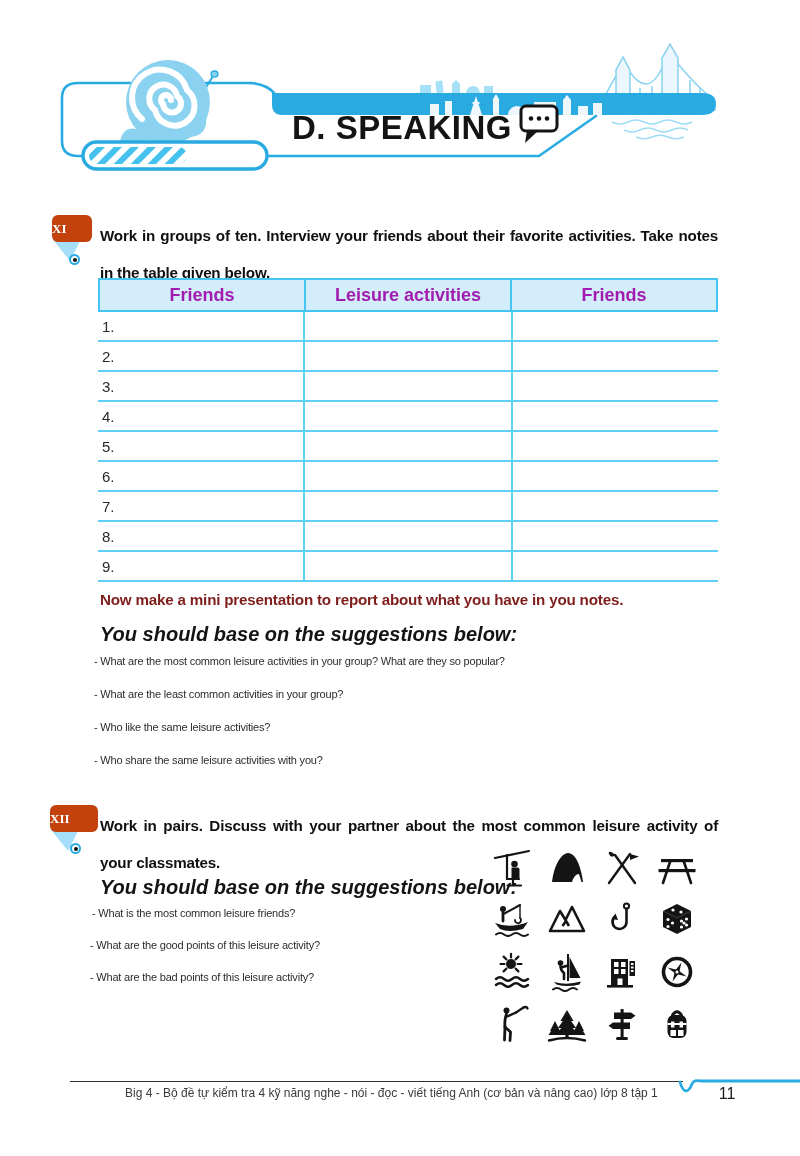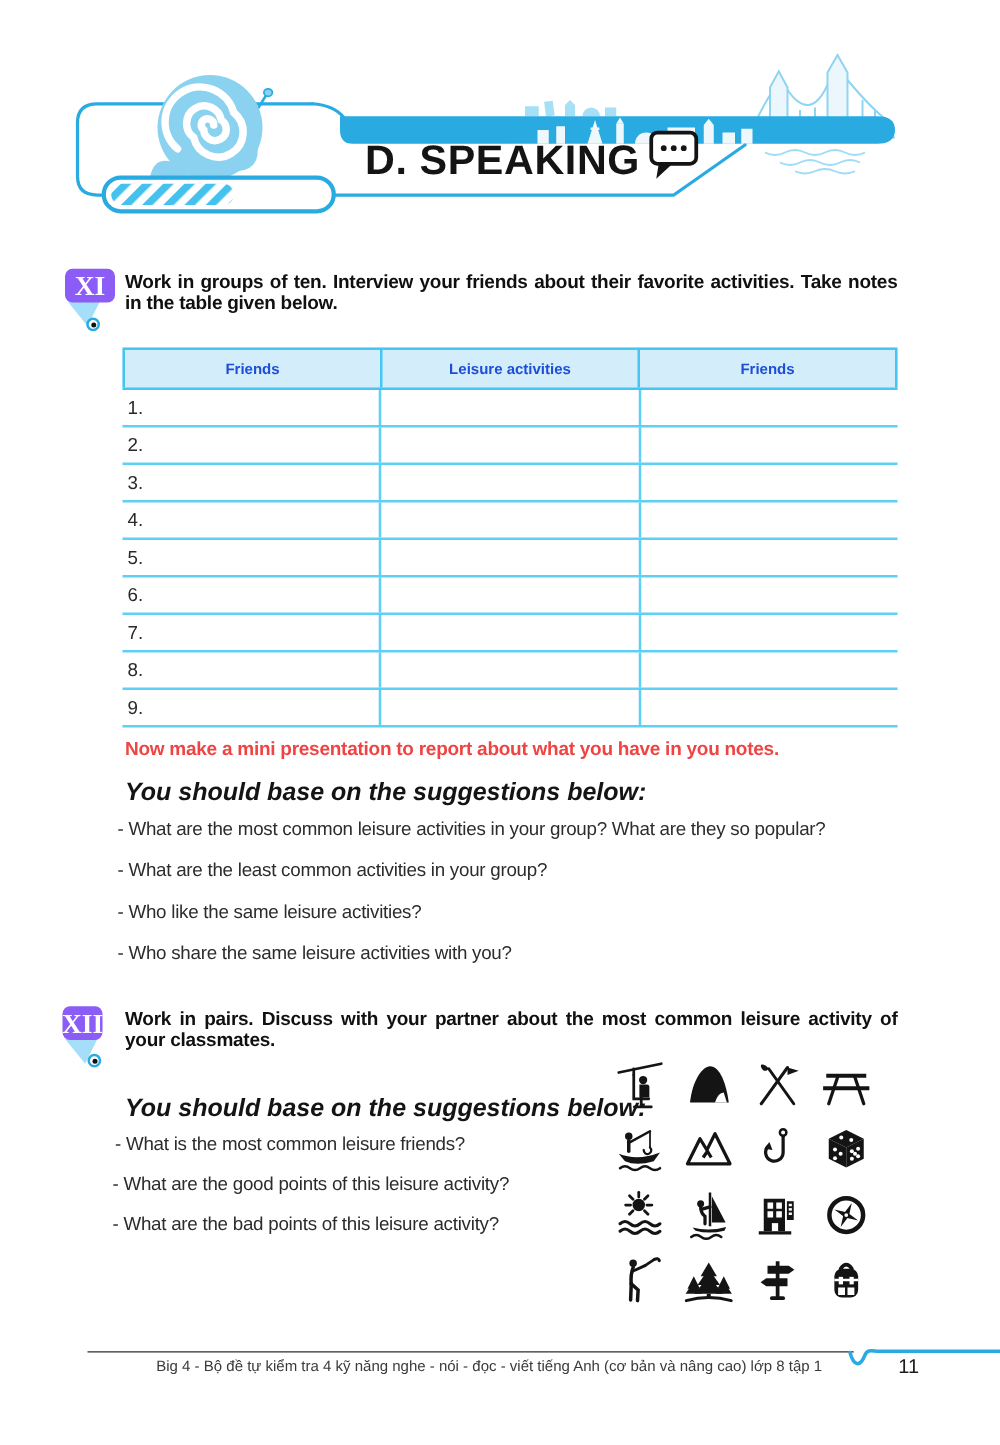--- a/index.html
+++ b/index.html
@@ -1,38 +1,38 @@
 <!DOCTYPE html>
 <html><head>
 <meta charset="utf-8">
 <style>
   html,body{margin:0;padding:0;background:#fff;}
   #page{position:relative;width:800px;height:1156px;background:#fff;overflow:hidden;
         font-family:"Liberation Sans",sans-serif;color:#1a1a1a;}
   .abs{position:absolute;}
 
   
-  .badge{position:absolute;display:flex;align-items:center;justify-content:center;
-         background:#8b5cf6;color:#fff;font-family:"Liberation Serif",serif;
-         font-weight:bold;font-size:22px;border-radius:6px;z-index:3;}
+  .badge{position:absolute;display:flex;align-items:center;justify-content:flex-start;
+         background:#c2410c;color:#fff;font-family:"Liberation Serif",serif;
+         font-weight:bold;font-size:13px;border-radius:6px;z-index:3;}
   .badge-tail{position:absolute;background:#a5def8;clip-path:polygon(0 0,100% 0,62% 100%);z-index:2;}
   .badge-eye{position:absolute;width:7px;height:7px;border:2px solid #29abe2;border-radius:50%;
              background:#fff;z-index:3;}
   .badge-eye span{display:block;width:4px;height:4px;background:#111;border-radius:50%;margin:1.5px 0 0 1.5px;}
 
-  .instr{position:absolute;font-weight:bold;font-size:15.2px;line-height:17px;
+  .instr{position:absolute;font-weight:bold;font-size:15.2px;line-height:37px;
          letter-spacing:-0.2px;color:#101010;text-align:justify;}
-  .note-bold{position:absolute;font-weight:bold;font-size:15.2px;letter-spacing:-0.2px;color:#ef4444;}
+  .note-bold{position:absolute;font-weight:bold;font-size:15.2px;letter-spacing:-0.2px;color:#7f1d1d;}
   .suggestion{position:absolute;font-weight:bold;font-style:italic;font-size:20px;color:#141414;}
-  .question{position:absolute;font-size:15px;letter-spacing:-0.2px;color:#2c2c2c;}
+  .question{position:absolute;font-size:11px;letter-spacing:-0.2px;color:#2c2c2c;}
 
   
   .ltable{position:absolute;left:98px;top:278px;width:620px;}
   .thead{display:flex;background:#d3edfa;border-top:2px solid #45c5f1;border-bottom:2px solid #45c5f1;height:30px;}
-  .th{flex:1;display:flex;align-items:center;justify-content:center;font-weight:bold;font-size:12px;color:#1d4ed8;
+  .th{flex:1;display:flex;align-items:center;justify-content:center;font-weight:bold;font-size:18px;color:#a21caf;
       border-left:2px solid #45c5f1;}
   .th:last-child{border-right:2px solid #45c5f1;}
   .trow{display:flex;height:28px;border-bottom:2px solid #5ed0f5;}
   .td{flex:1;}
   .td.mid{border-left:2px solid #5ed0f5;border-right:2px solid #5ed0f5;}
   .rownum{font-size:15px;color:#2a2a2a;padding:6px 0 0 4px;}
 
   
   .icons{position:absolute;left:484px;top:842px;display:grid;
          grid-template-columns:repeat(4,55px);grid-auto-rows:52px;
@@ -201,21 +201,21 @@
     </div>
   </div>
 
   <div class="note-bold" style="left:100px;top:591px;">Now make a mini presentation to report about what you have in you notes.</div>
   <div class="suggestion" style="left:100px;top:623px;">You should base on the suggestions below:</div>
   <div class="question" style="left:94px;top:655px;">- What are the most common leisure activities in your group? What are they so popular?</div>
   <div class="question" style="left:94px;top:688px;">- What are the least common activities in your group?</div>
   <div class="question" style="left:94px;top:721px;">- Who like the same leisure activities?</div>
   <div class="question" style="left:94px;top:754px;">- Who share the same leisure activities with you?</div>
 
-  <div class="badge" style="left:50px;top:805px;width:32px;height:27px;">
+  <div class="badge" style="left:50px;top:805px;width:48px;height:27px;">
     <span>XII</span>
   </div>
   <div class="badge-tail" style="left:52px;top:831px;width:26px;height:20px;"></div>
   <div class="badge-eye" style="left:70px;top:843px;">
       <span></span>
     </div>
 
   <div class="instr" style="left:100px;top:807px;width:618px;">Work in pairs. Discuss with your partner about the most common leisure activity of your classmates.</div>
 
   <div class="suggestion" style="left:100px;top:876px;">You should base on the suggestions below:</div>

